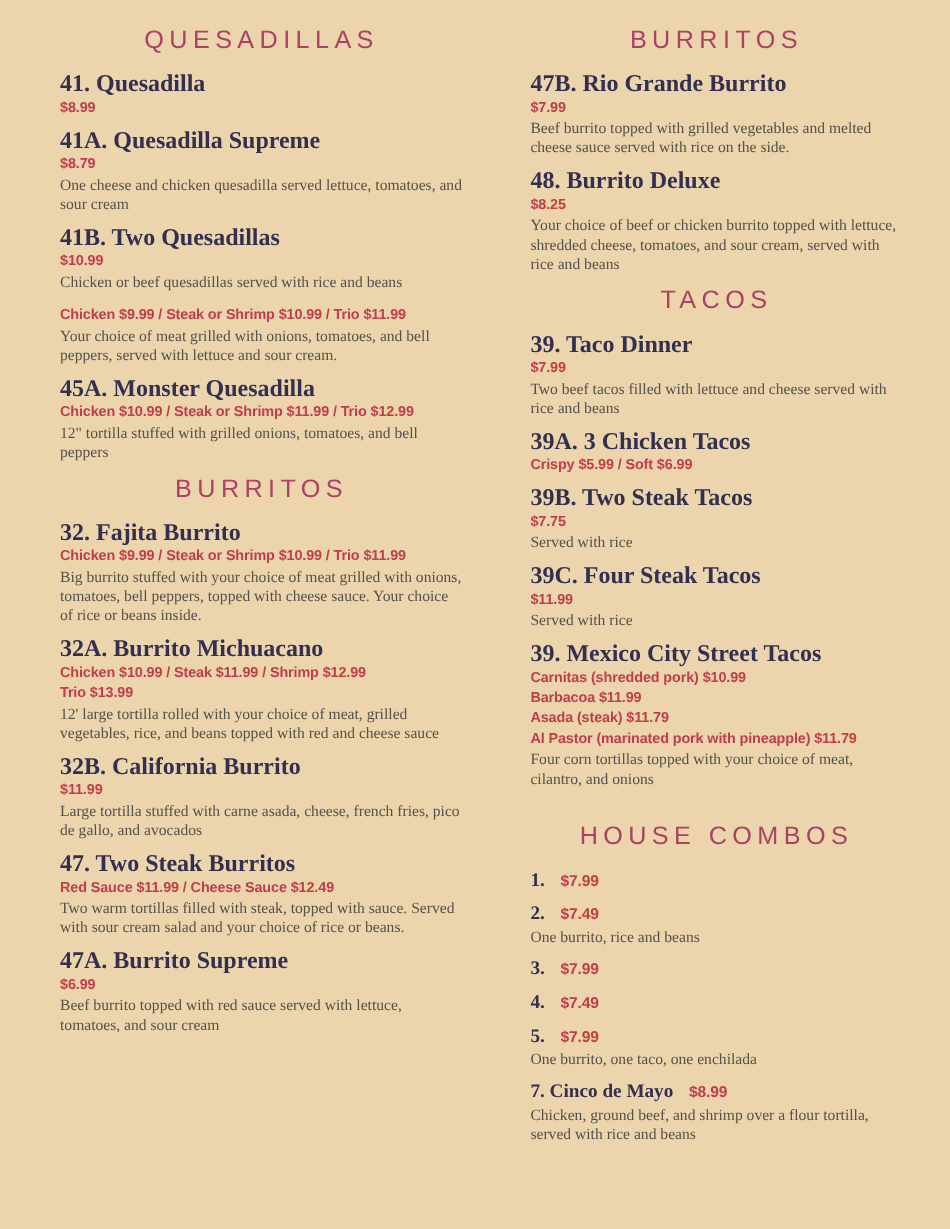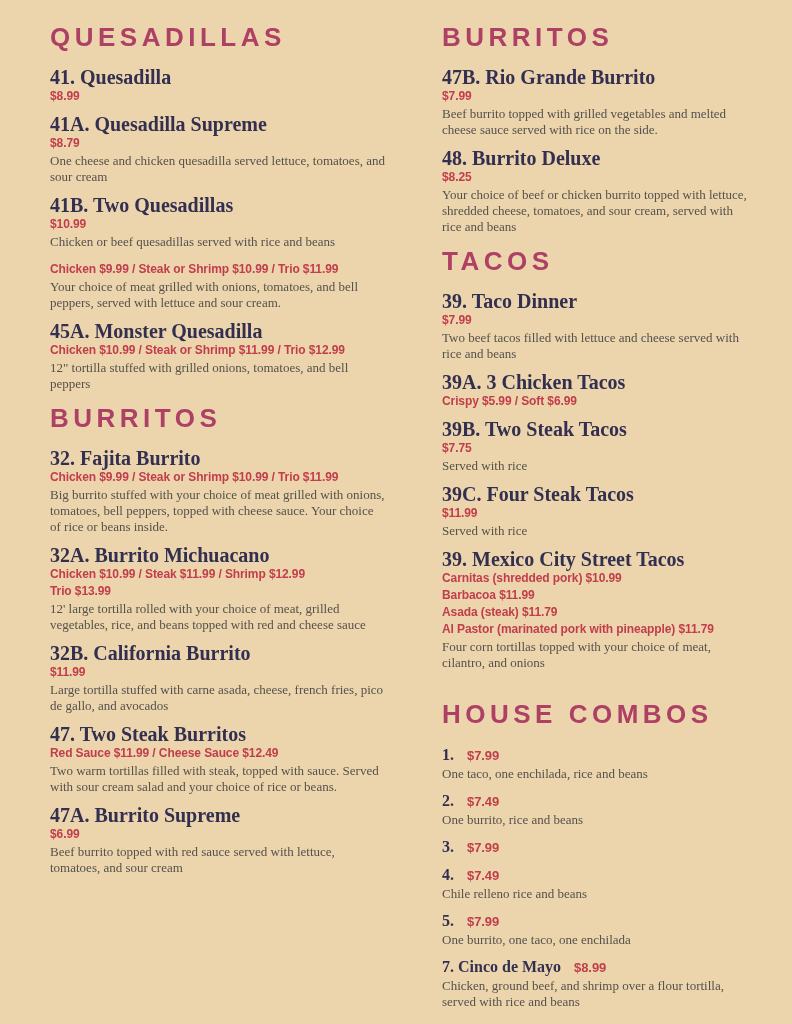--- a/index.html
+++ b/index.html
@@ -18,25 +18,25 @@
   .col{box-sizing:border-box;flex:none;}
   .col-left{width:336px;}
   .col-right{width:310px;}
 
   .section{margin-top:2px;}
   .section:first-child{margin-top:0;}
   .section[data-name="section-house-combos"]{margin-top:28px;}
 
   .section-title{
     font-family:"Liberation Sans", sans-serif;
-    font-weight:bold;
-    font-size:26px;
+    font-weight:normal;
+    font-size:21px;
     letter-spacing:4.5px;
     color:var(--header-color,#ad4064);
-    text-align:left;
+    text-align:center;
     margin:0 0 15px 0;
   }
 
   .item{margin-bottom:11px;}
   .item-name{
     font-size:20px;
     font-weight:bold;
     color:var(--name-color,#322f50);
     line-height:19px;
   }
@@ -172,41 +172,39 @@
             <div class="desc" data-name="item-desc">Four corn tortillas topped with your choice of meat, cilantro, and onions</div>
           </div>
         </section>
         <section class="section" data-name="section-house-combos">
           <h2 class="section-title" data-name="section-title">HOUSE COMBOS</h2>
           <div class="item combo" data-name="combo-item">
             <div class="combo-row" data-name="combo-row">
               <span class="combo-name" data-name="combo-number">1.</span>
               <span class="price" data-name="item-price">$7.99</span>
             </div>
-            <div class="desc" data-name="item-desc">One taco, one enchilada, rice and beans</div>
           </div>
           <div class="item combo" data-name="combo-item">
             <div class="combo-row" data-name="combo-row">
               <span class="combo-name" data-name="combo-number">2.</span>
               <span class="price" data-name="item-price">$7.49</span>
             </div>
             <div class="desc" data-name="item-desc">One burrito, rice and beans</div>
           </div>
           <div class="item combo" data-name="combo-item">
             <div class="combo-row" data-name="combo-row">
               <span class="combo-name" data-name="combo-number">3.</span>
               <span class="price" data-name="item-price">$7.99</span>
             </div>
           </div>
           <div class="item combo" data-name="combo-item">
             <div class="combo-row" data-name="combo-row">
               <span class="combo-name" data-name="combo-number">4.</span>
               <span class="price" data-name="item-price">$7.49</span>
             </div>
-            <div class="desc" data-name="item-desc">Chile relleno rice and beans</div>
           </div>
           <div class="item combo" data-name="combo-item">
             <div class="combo-row" data-name="combo-row">
               <span class="combo-name" data-name="combo-number">5.</span>
               <span class="price" data-name="item-price">$7.99</span>
             </div>
             <div class="desc" data-name="item-desc">One burrito, one taco, one enchilada</div>
           </div>
           <div class="item combo" data-name="combo-item">
             <div class="combo-row" data-name="combo-row">

